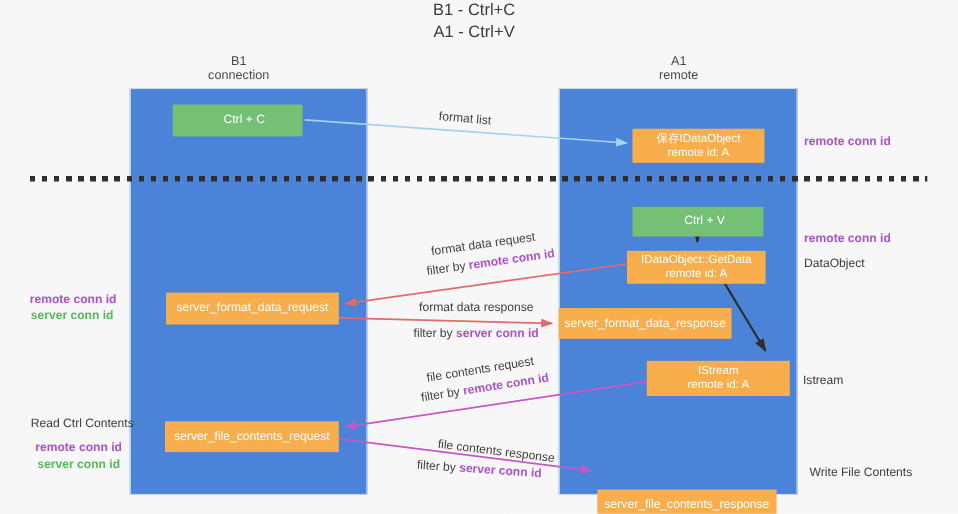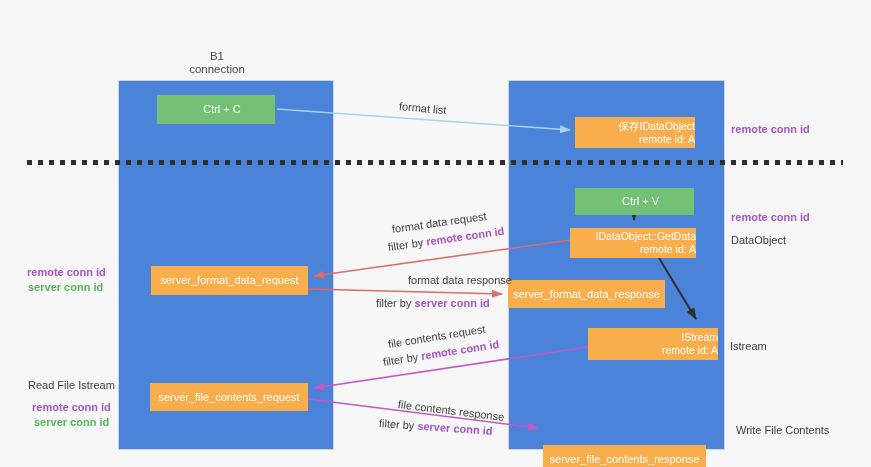--- a/index.html
+++ b/index.html
@@ -24,21 +24,21 @@
     box-sizing:border-box;
   }
   .box {
     box-sizing:border-box; display:flex; flex-direction:column;
     align-items:center; justify-content:center;
     color:#fff; text-align:center; font-size:11px; line-height:13px;
     white-space:nowrap;
   }
   .box.orange { background:var(--box-orange,#f9ae4d); }
   .box.green  { background:var(--box-green,#74c175);padding-left:12px; }
-  .box.two    { font-size:10.5px;align-items:flex-end; }
+  .box.two    { font-size:10.5px; }
   .flow {
     font-size:11px; color:#3f3f3f; white-space:nowrap; transform-origin:0 50%;
   }
   .sidelabel { font-size:11px; white-space:nowrap; color:#3b3b3b; }
   .purple  { color:var(--purple,#a854c8); font-weight:bold; }
   .greentx { color:var(--green-text,#55b859); font-weight:bold; }
   .dashes {
     background:repeating-linear-gradient(90deg,
       var(--arrow-black,#2b2b2b) 0 5px, transparent 5px 11px);
   }
@@ -50,24 +50,32 @@
   .mh-blue    { fill:var(--arrow-blue,#a5d2ef); }
   .mh-red     { fill:var(--arrow-red,#e06b6b); }
   .mh-magenta { fill:var(--arrow-magenta,#c657c6); }
   .mh-black   { fill:var(--arrow-black,#2e2e2e); }
 </style>
 </head>
 <body>
 
 <div class="canvas">
 
+  <div class="abs title">
+    <div>B1 - Ctrl+C</div>
+    <div>A1 - Ctrl+V</div>
+  </div>
 
   <div class="abs colhdr" style="left:157px; top:50px;">
     <div>B1</div>
     <div>connection</div>
+  </div>
+  <div class="abs colhdr" style="left:557px; top:50px;">
+    <div>A1</div>
+    <div>remote</div>
   </div>
 
   <div class="abs column" style="left:118px; top:80px; width:216px; height:370px;"></div>
   <div class="abs column" style="left:508px; top:80px; width:217px; height:370px;"></div>
 
   <div class="abs dashes" style="left:27px; top:160px; width:816px; height:5px;"></div>
 
   <svg class="abs arrows" width="871" height="467" viewBox="0 0 871 467">
     <defs>
       <marker id="mblue" markerWidth="11" markerHeight="8" refX="10" refY="4" orient="auto" markerUnits="userSpaceOnUse">
@@ -119,38 +127,38 @@
 
   <div class="abs box orange" style="left:543px; top:416px; width:163px; height:28px;margin-top:29px;">server_file_contents_response</div>
 
   <div class="abs flow" style="left:399px; top:100px; transform:rotate(5deg);">format list</div>
 
   <div class="abs flow" style="left:392px; top:223px; transform:rotate(-8deg);">format data request</div>
   <div class="abs flow" style="left:388px; top:241px; transform:rotate(-8deg);">
     <span>filter by </span><span class="purple">remote conn id</span>
   </div>
 
-  <div class="abs flow" style="left:408px; top:274px;">format data response</div>
+  <div class="abs flow" style="left:381px; top:274px;">format data response</div>
   <div class="abs flow" style="left:376px; top:297px;">
     <span>filter by </span><span class="purple">server conn id</span>
   </div>
 
   <div class="abs flow" style="left:388px; top:338px; transform:rotate(-9deg);">file contents request</div>
   <div class="abs flow" style="left:383px; top:356px; transform:rotate(-9deg);">
     <span>filter by </span><span class="purple">remote conn id</span>
   </div>
 
   <div class="abs flow" style="left:398px; top:398px; transform:rotate(7deg);">file contents response</div>
   <div class="abs flow" style="left:379px; top:417px; transform:rotate(4deg);">
     <span>filter by </span><span class="purple">server conn id</span>
   </div>
 
   <div class="abs sidelabel purple" style="left:27px; top:266px;">remote conn id</div>
   <div class="abs sidelabel greentx" style="left:28px; top:281px;">server conn id</div>
-  <div class="abs sidelabel" style="left:28px; top:379px;">Read File Istream</div>
+  <div class="abs sidelabel" style="left:28px; top:379px;">Read Ctrl Contents</div>
   <div class="abs sidelabel purple" style="left:32px; top:401px;">remote conn id</div>
   <div class="abs sidelabel greentx" style="left:34px; top:416px;">server conn id</div>
 
   <div class="abs sidelabel purple" style="left:731px; top:123px;">remote conn id</div>
   <div class="abs sidelabel purple" style="left:731px; top:211px;">remote conn id</div>
   <div class="abs sidelabel" style="left:731px; top:234px;text-align:right;">DataObject</div>
   <div class="abs sidelabel" style="left:730px; top:340px;">Istream</div>
   <div class="abs sidelabel" style="left:736px; top:424px;">Write File Contents</div>
 
 </div>

